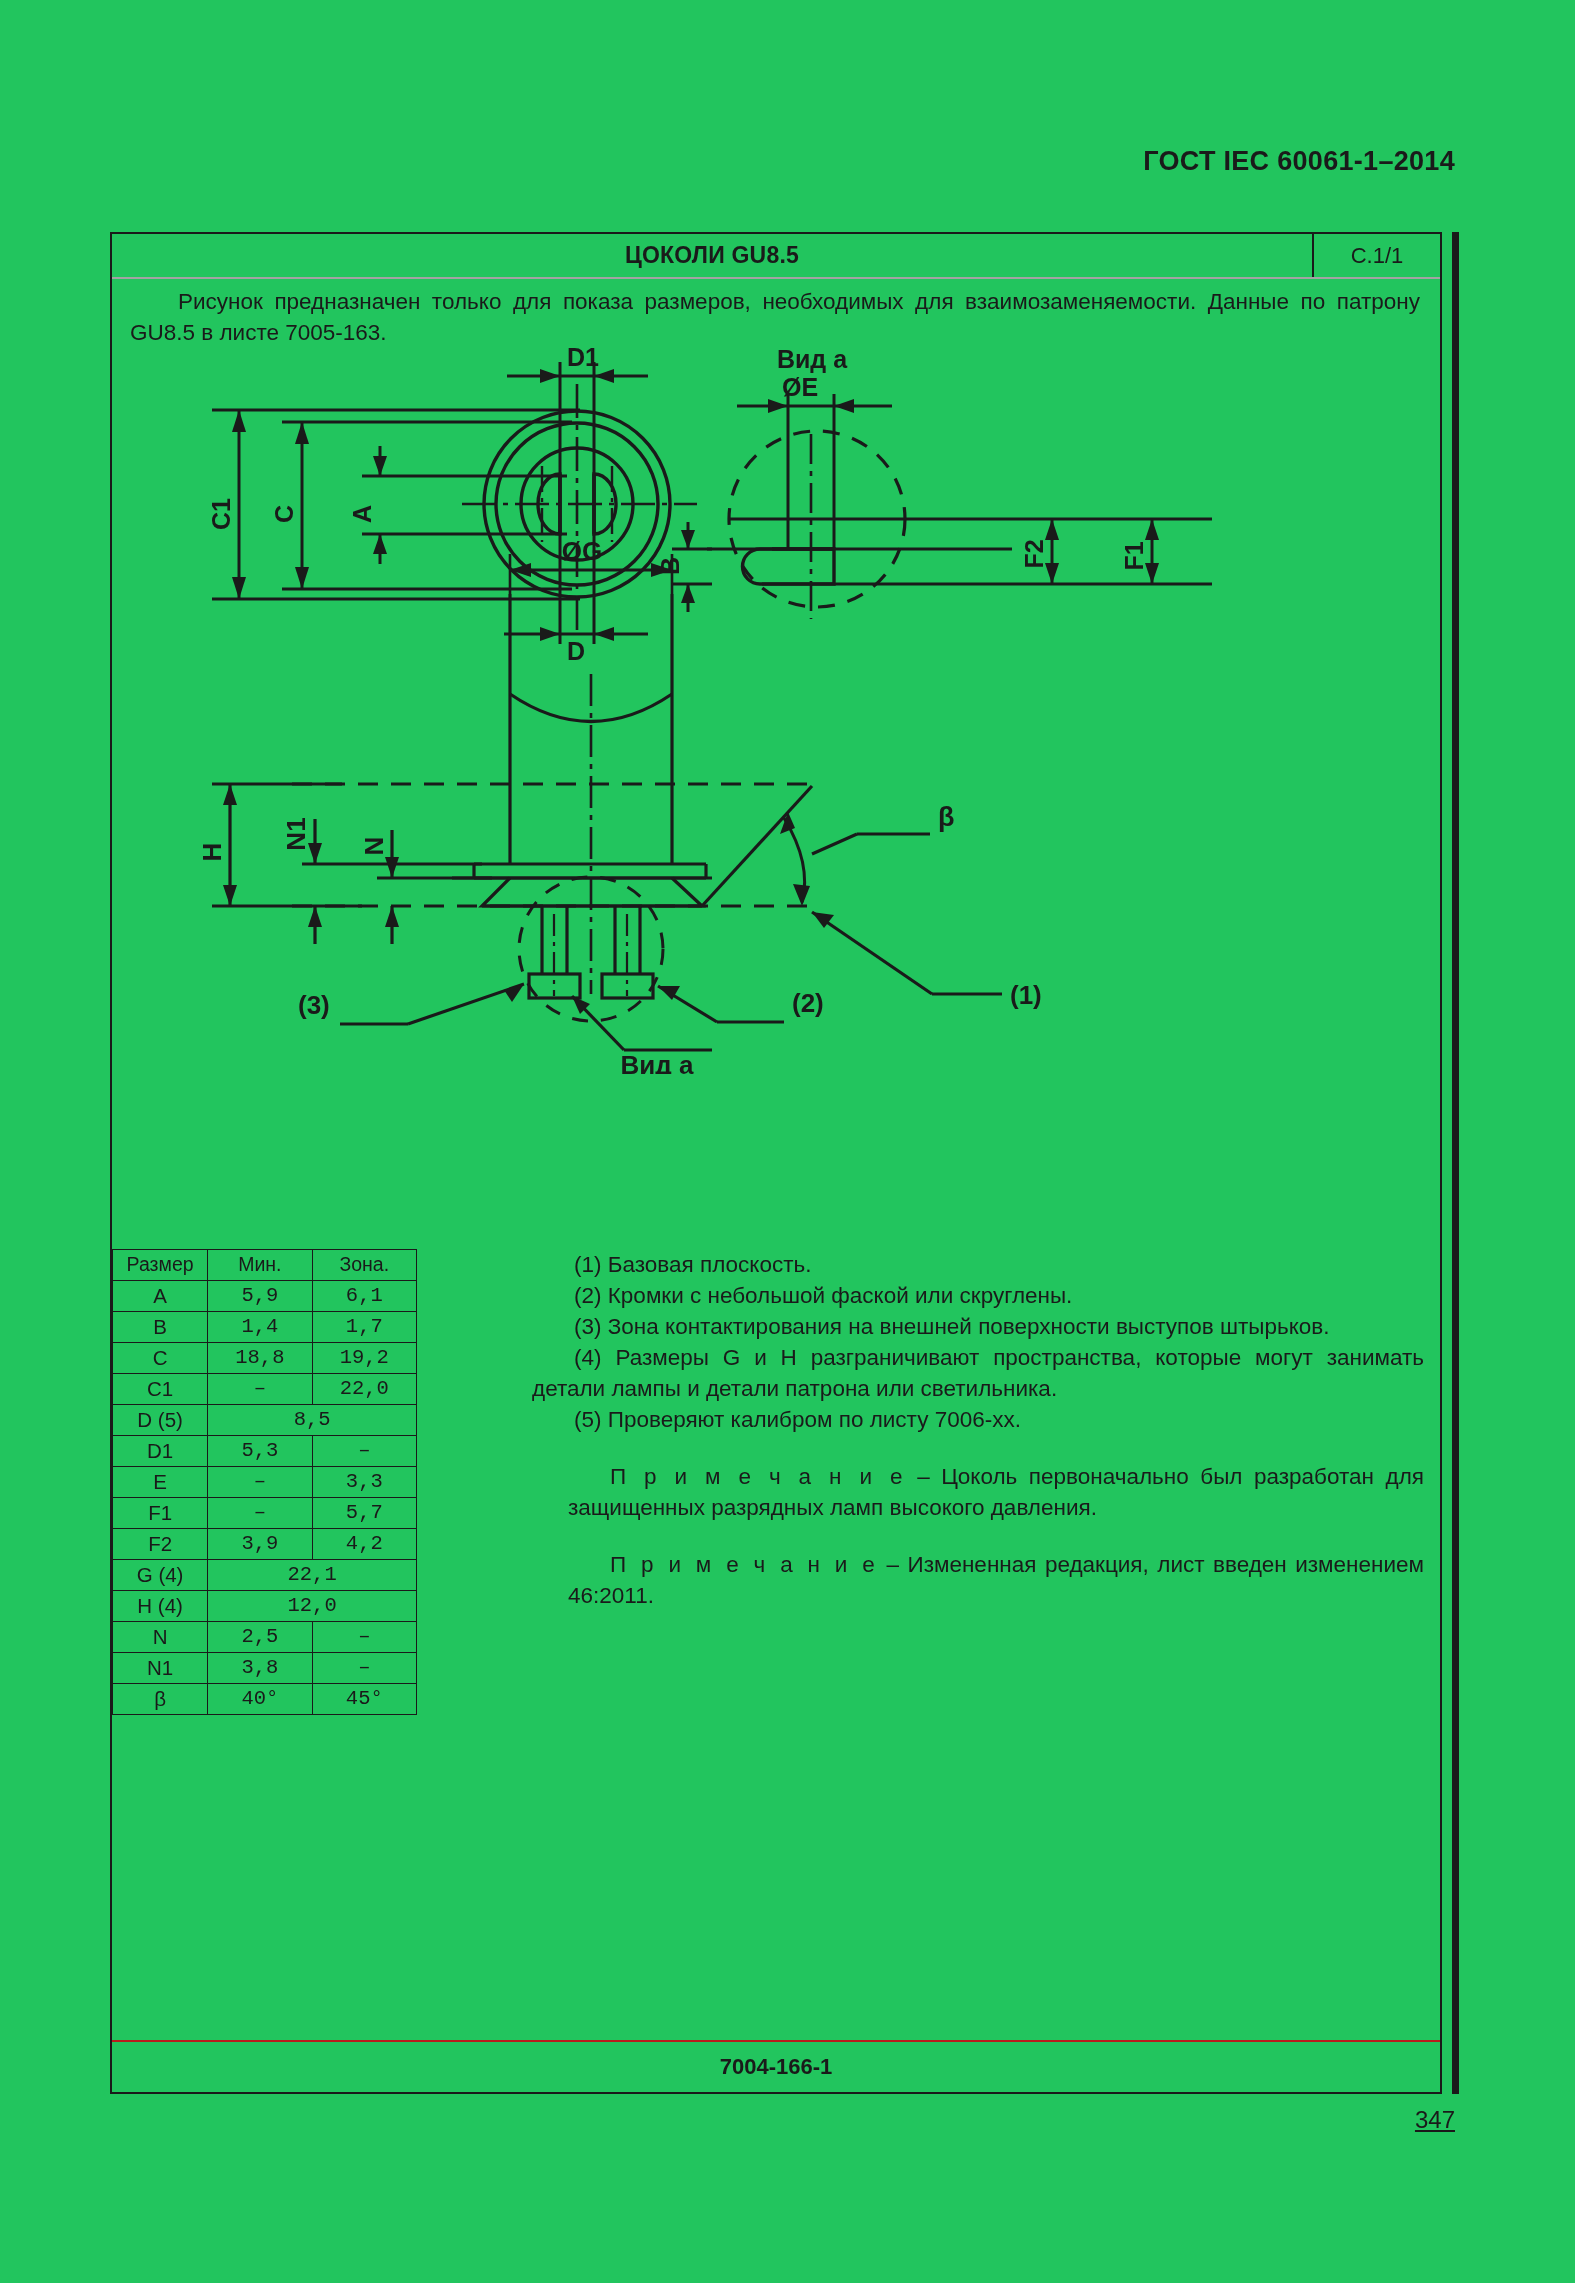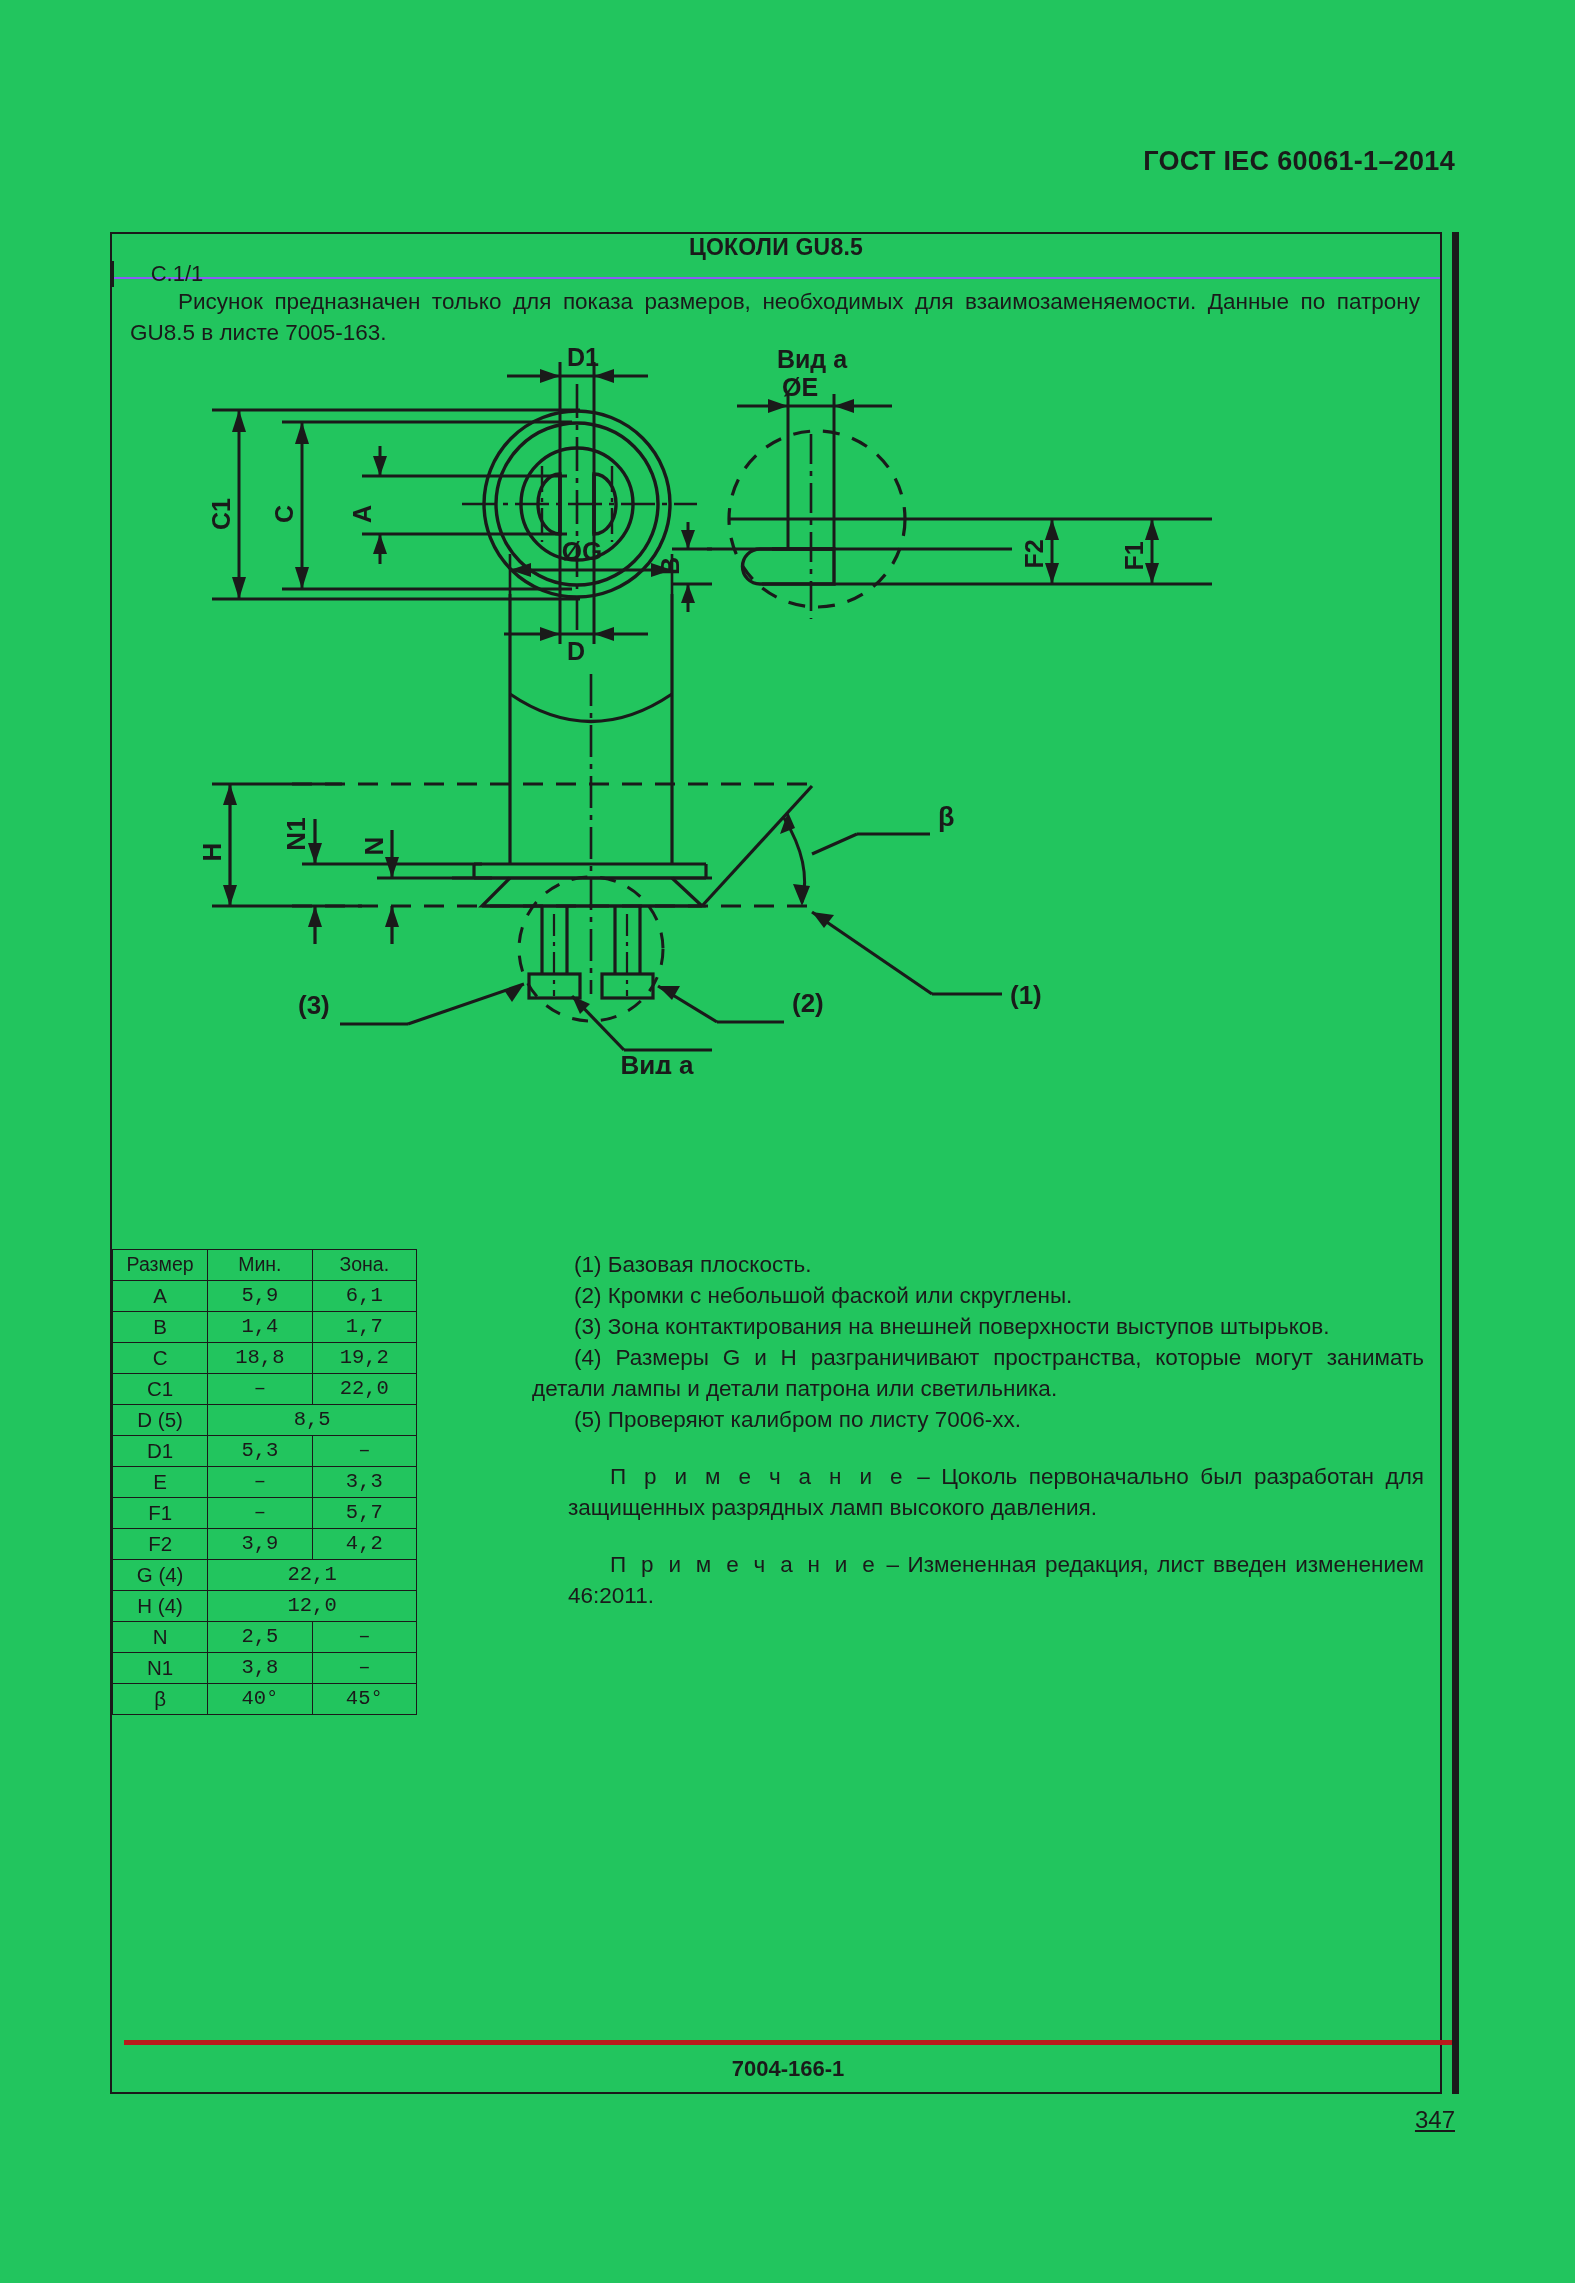--- a/index.html
+++ b/index.html
@@ -49,24 +49,23 @@
     background: #1a1a1a;
   }
 
   
   #title-bar {
     position: absolute;
     left: 0;
     top: 0;
     width: 100%;
     height: 45px;
-    border-bottom: 2px solid #8b5cf6;
+    border-bottom: 2px solid #a3a3a3;
     box-sizing: border-box;
     display: flex;
-    flex-direction: column;
   }
   #title-main {
     flex: 1;
     display: flex;
     align-items: center;
     justify-content: center;
     font-size: 23px;
     font-weight: bold;
     letter-spacing: 0.2px;
   }
@@ -150,25 +149,25 @@
     margin: 0 0 0 0;
     text-align: justify;
     text-indent: 42px;
   }
   #notes p.note-block { margin-top: 26px; margin-left: 36px; }
   .spaced { letter-spacing: 3.2px; }
 
   
   #footer-bar {
     position: absolute;
-    left: 12px;
+    left: 0;
     bottom: 0;
     width: 100%;
     height: 52px;
-    border-top: 5px solid #b91c1c;
+    border-top: 2px solid #b91c1c;
     box-sizing: border-box;
     display: flex;
     align-items: center;
     justify-content: center;
     font-size: 22px;
     font-weight: bold;
     text-align: center;
   }
   #page-number {
     position: absolute;

